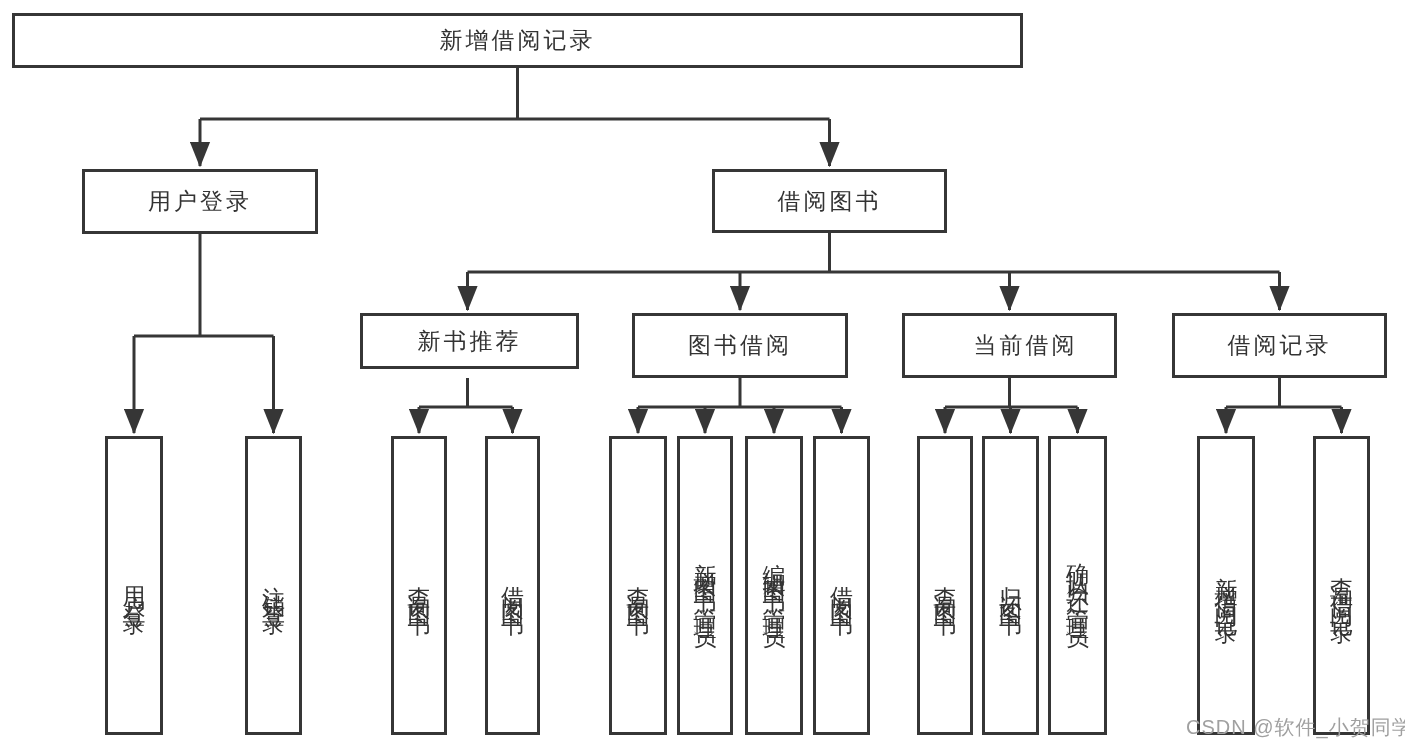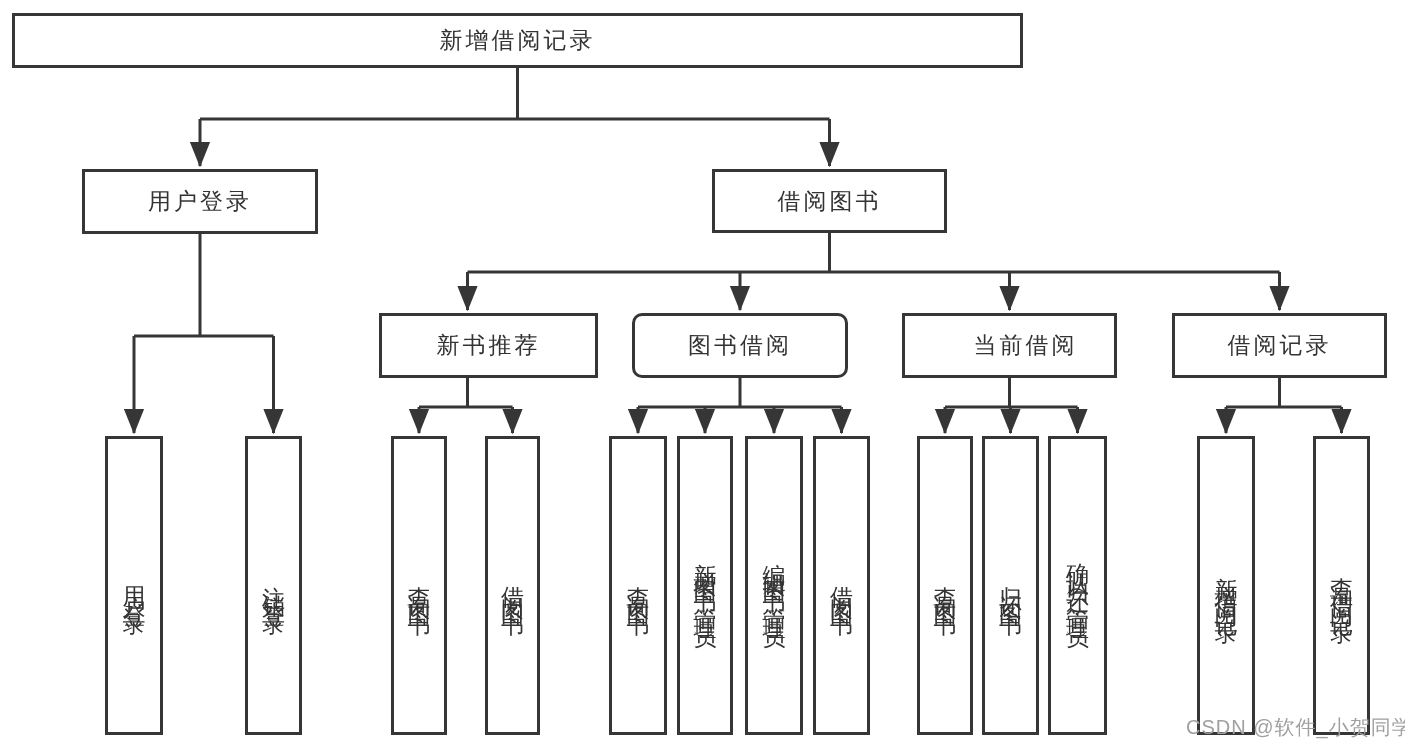--- a/index.html
+++ b/index.html
@@ -27,22 +27,22 @@
     writing-mode:vertical-rl;
     text-orientation:mixed;
     font-size:23px;
     letter-spacing:9px;
     line-height:1;
   }
   
   .n-root {left:12px;  top:13px;  width:1011px;height:55px;}
   .n-l1-0 {left:82px;  top:169px; width:236px; height:65px;}
   .n-l1-1 {left:712px; top:169px; width:235px; height:64px;}
-  .n-l2-0 {left:379px; top:313px; width:219px; height:65px;}
-  .n-l2-1 {left:632px; top:313px; width:216px; height:65px;border-radius:10px;}
+  .n-l2-0 {left:360px; top:313px; width:219px; height:56px;}
+  .n-l2-1 {left:632px; top:313px; width:216px; height:65px;}
   .n-l2-2 {left:902px; top:313px; width:215px; height:65px;padding-left:32px;}
   .n-l2-3 {left:1172px;top:313px; width:215px; height:65px;}
   .leaf{top:436px;height:299px;}
   .n-leaf-0 {left:105px; width:58px;}
   .n-leaf-1 {left:245px; width:57px;}
   .n-leaf-2 {left:391px; width:56px;}
   .n-leaf-3 {left:485px; width:55px;}
   .n-leaf-4 {left:609px; width:58px;}
   .n-leaf-5 {left:677px; width:56px;}
   .n-leaf-6 {left:745px; width:58px;}

